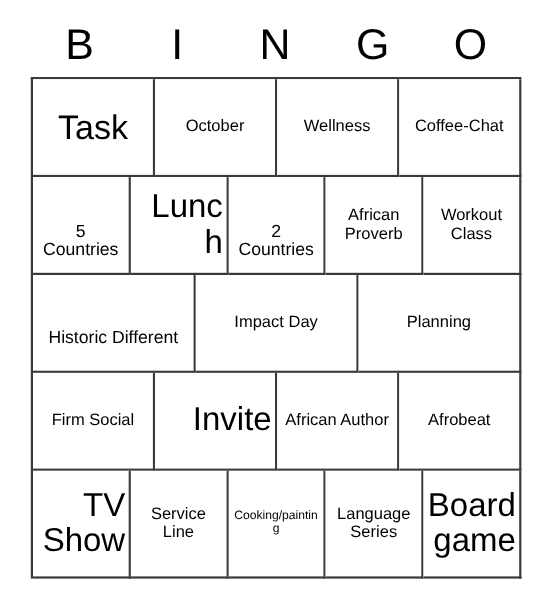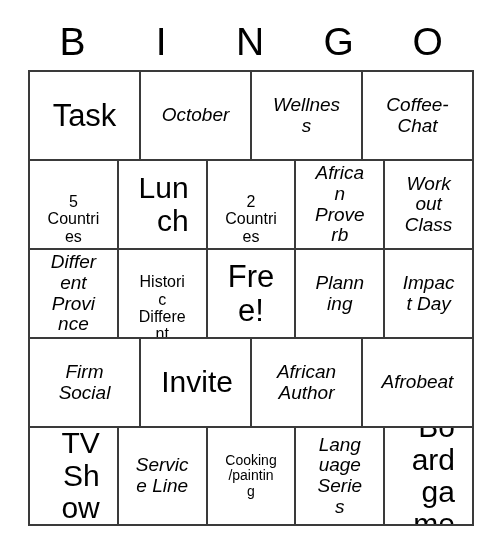--- a/index.html
+++ b/index.html
@@ -53,37 +53,37 @@
   .cell {
     flex: 1 1 0;
     min-width: 0;
     border-right: 2px solid #3a3a3a;
     border-bottom: 2px solid #3a3a3a;
     box-sizing: border-box;
     display: flex;
     align-items: center;
     justify-content: center;
     text-align: center;
-    padding: 2px 17px;
+    padding: 2px 3px;
     background: #ffffff;
     overflow: hidden;
   }
   .cell-text {
     display: block;
     width: 100%;
     line-height: 1.08;
     color: #000000;
     word-wrap: break-word;
   }
   
   .size-xl .cell-text { font-size: 31px; }
   .size-lg .cell-text { font-size: 30px; text-align: right; }
-  .size-md .cell-text { font-size: 19px; font-style: italic; }
+  .size-md .cell-text { font-size: 15px; }
   .size-sm .cell-text { font-size: 16px; margin-top: 29px; }
-  .size-xs .cell-text { font-size: 14px; }
+  .size-xs .cell-text { font-size: 11px; }
 </style>
 </head>
 <body>
 
 <div id="bingo-card">
 
   <div id="header-row">
     <div class="header-letter">B</div>
     <div class="header-letter">I</div>
     <div class="header-letter">N</div>
@@ -120,34 +120,28 @@
         </div>
       <div class="cell size-md">
           <span class="cell-text">African Proverb</span>
         </div>
       <div class="cell size-md">
           <span class="cell-text">Workout Class</span>
         </div>
     </div>
 
     <div class="grid-row">
-      <div class="cell size-md">
-          <span class="cell-text">Different Province</span>
-        </div>
       <div class="cell size-sm">
           <span class="cell-text">Historic Different</span>
         </div>
-      <div class="cell size-xl">
-          <span class="cell-text">Free!</span>
+      <div class="cell size-md">
+          <span class="cell-text">Impact Day</span>
         </div>
       <div class="cell size-md">
           <span class="cell-text">Planning</span>
-        </div>
-      <div class="cell size-md">
-          <span class="cell-text">Impact Day</span>
         </div>
     </div>
 
     <div class="grid-row">
       <div class="cell size-md">
           <span class="cell-text">Firm Social</span>
         </div>
       <div class="cell size-lg">
           <span class="cell-text">Invite</span>
         </div>

